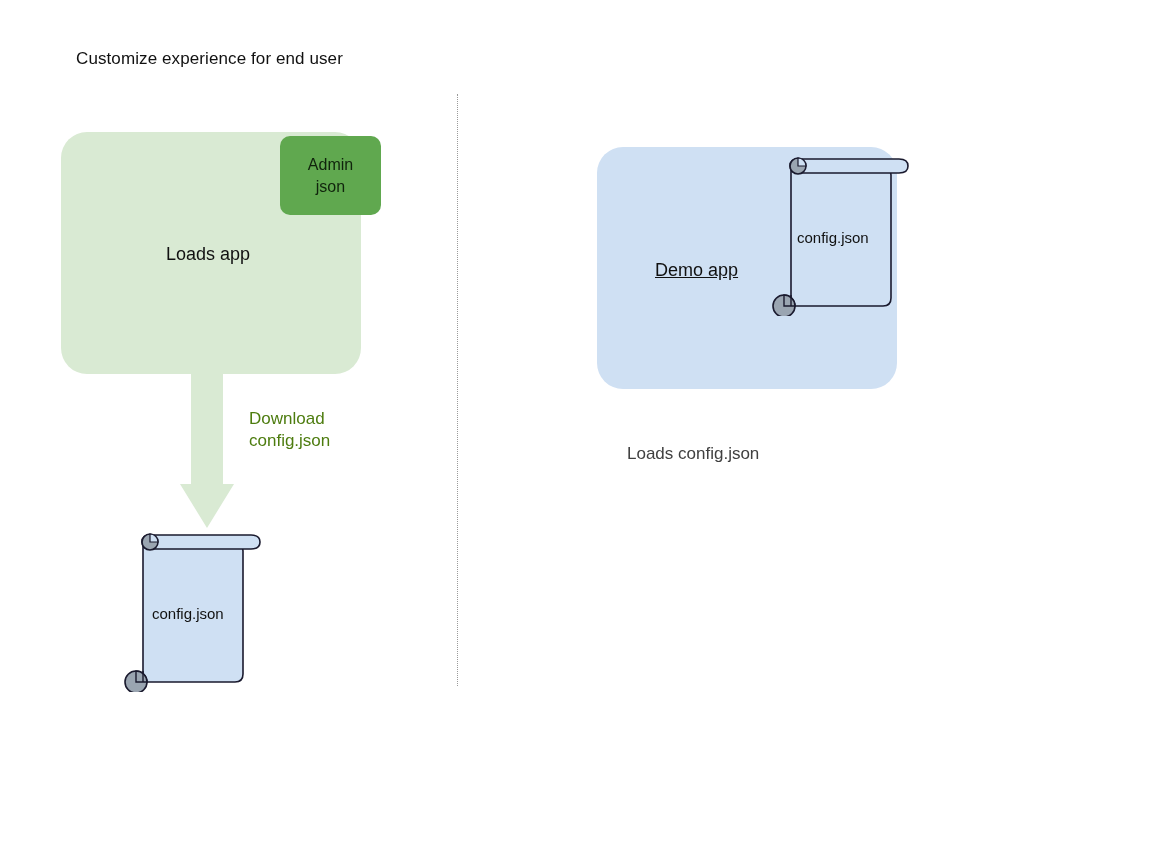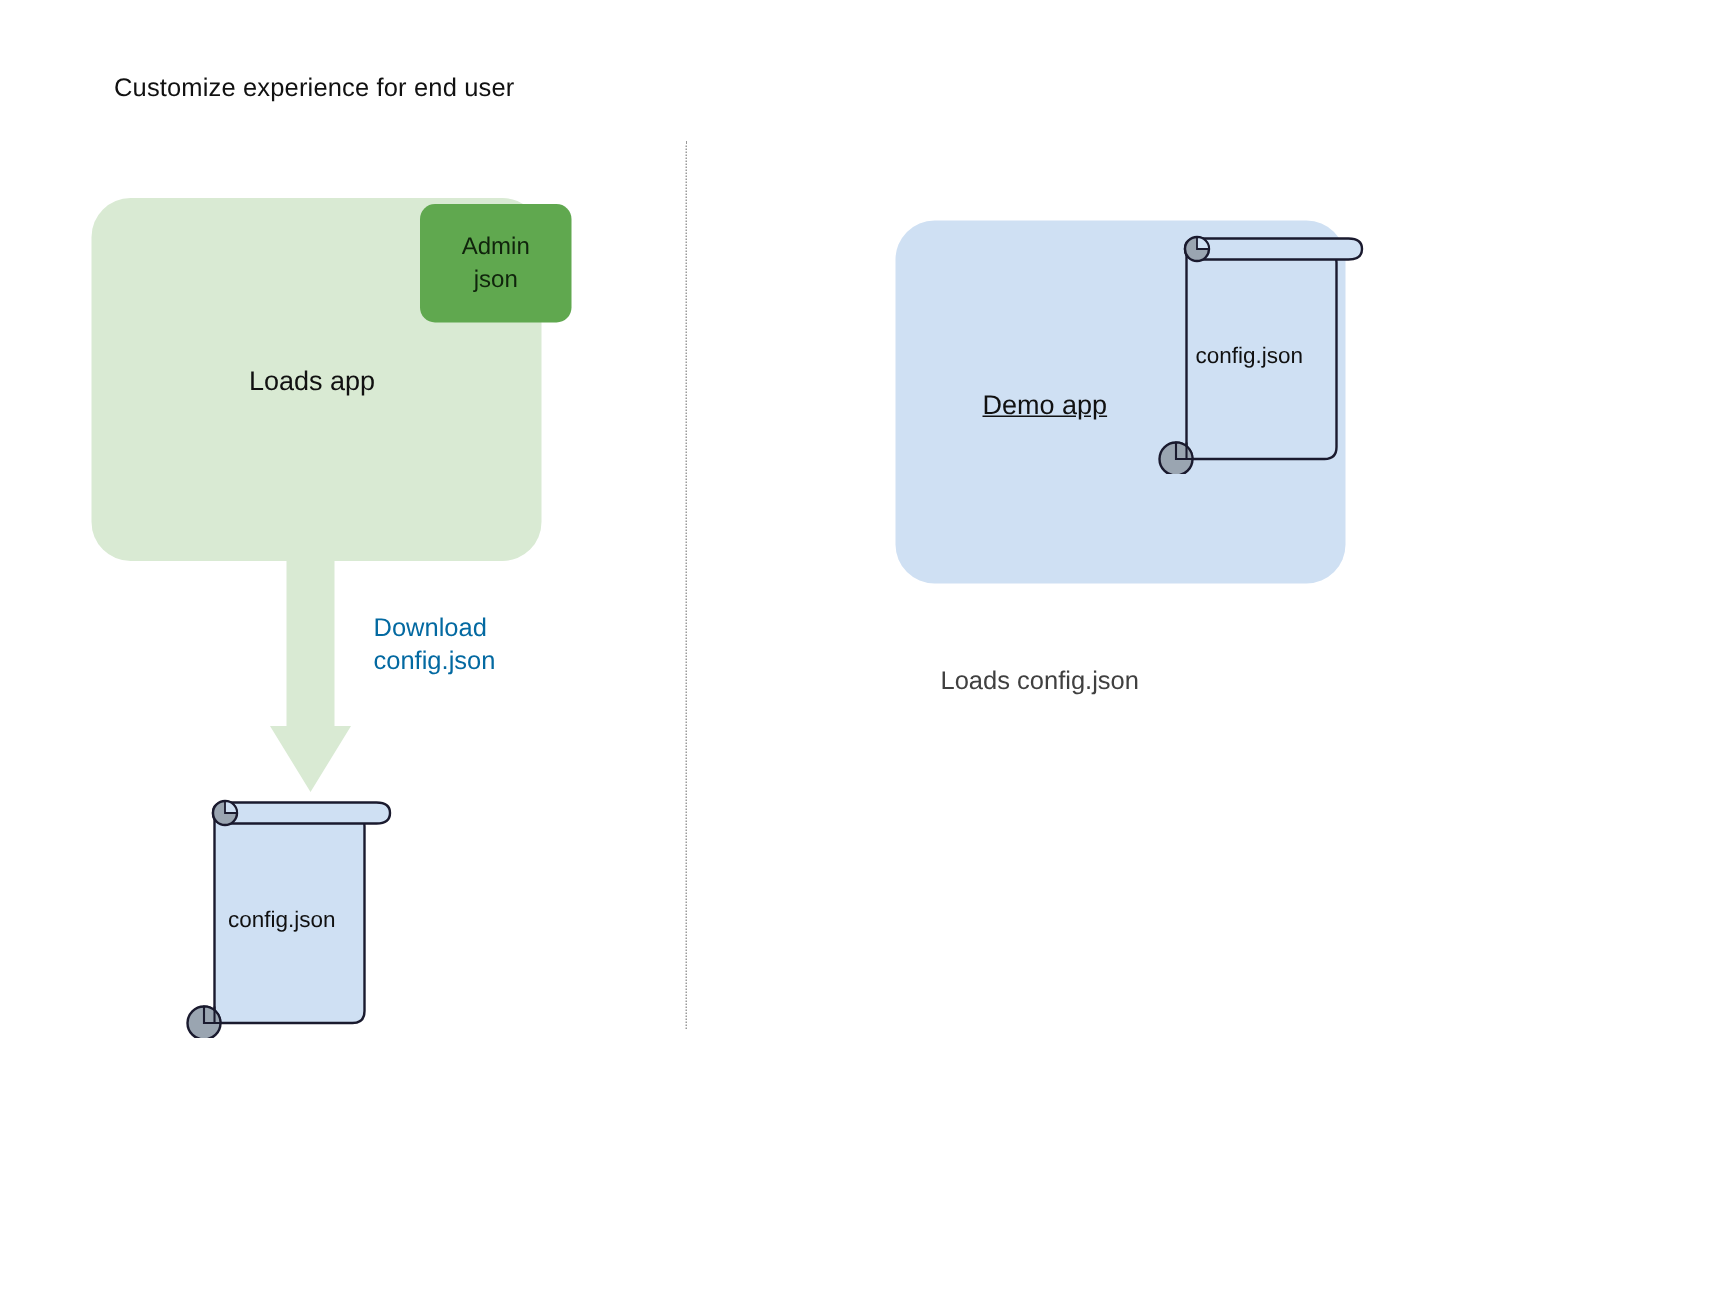--- a/index.html
+++ b/index.html
@@ -106,21 +106,21 @@
     width: 54px;
     height: 158px;
   }
 
   .arrow-caption {
     position: absolute;
     left: 249px;
     top: 408px;
     font-size: 17px;
     line-height: 22px;
-    color: #0369a1;
+    color: #4d7c0f;
     white-space: nowrap;
   }
 
   
   .doc-shape {
     position: absolute;
   }
   #doc-left  { left: 118px; top: 526px; width: 150px; height: 166px; }
   #doc-right { left: 766px; top: 150px; width: 150px; height: 166px; }
 

